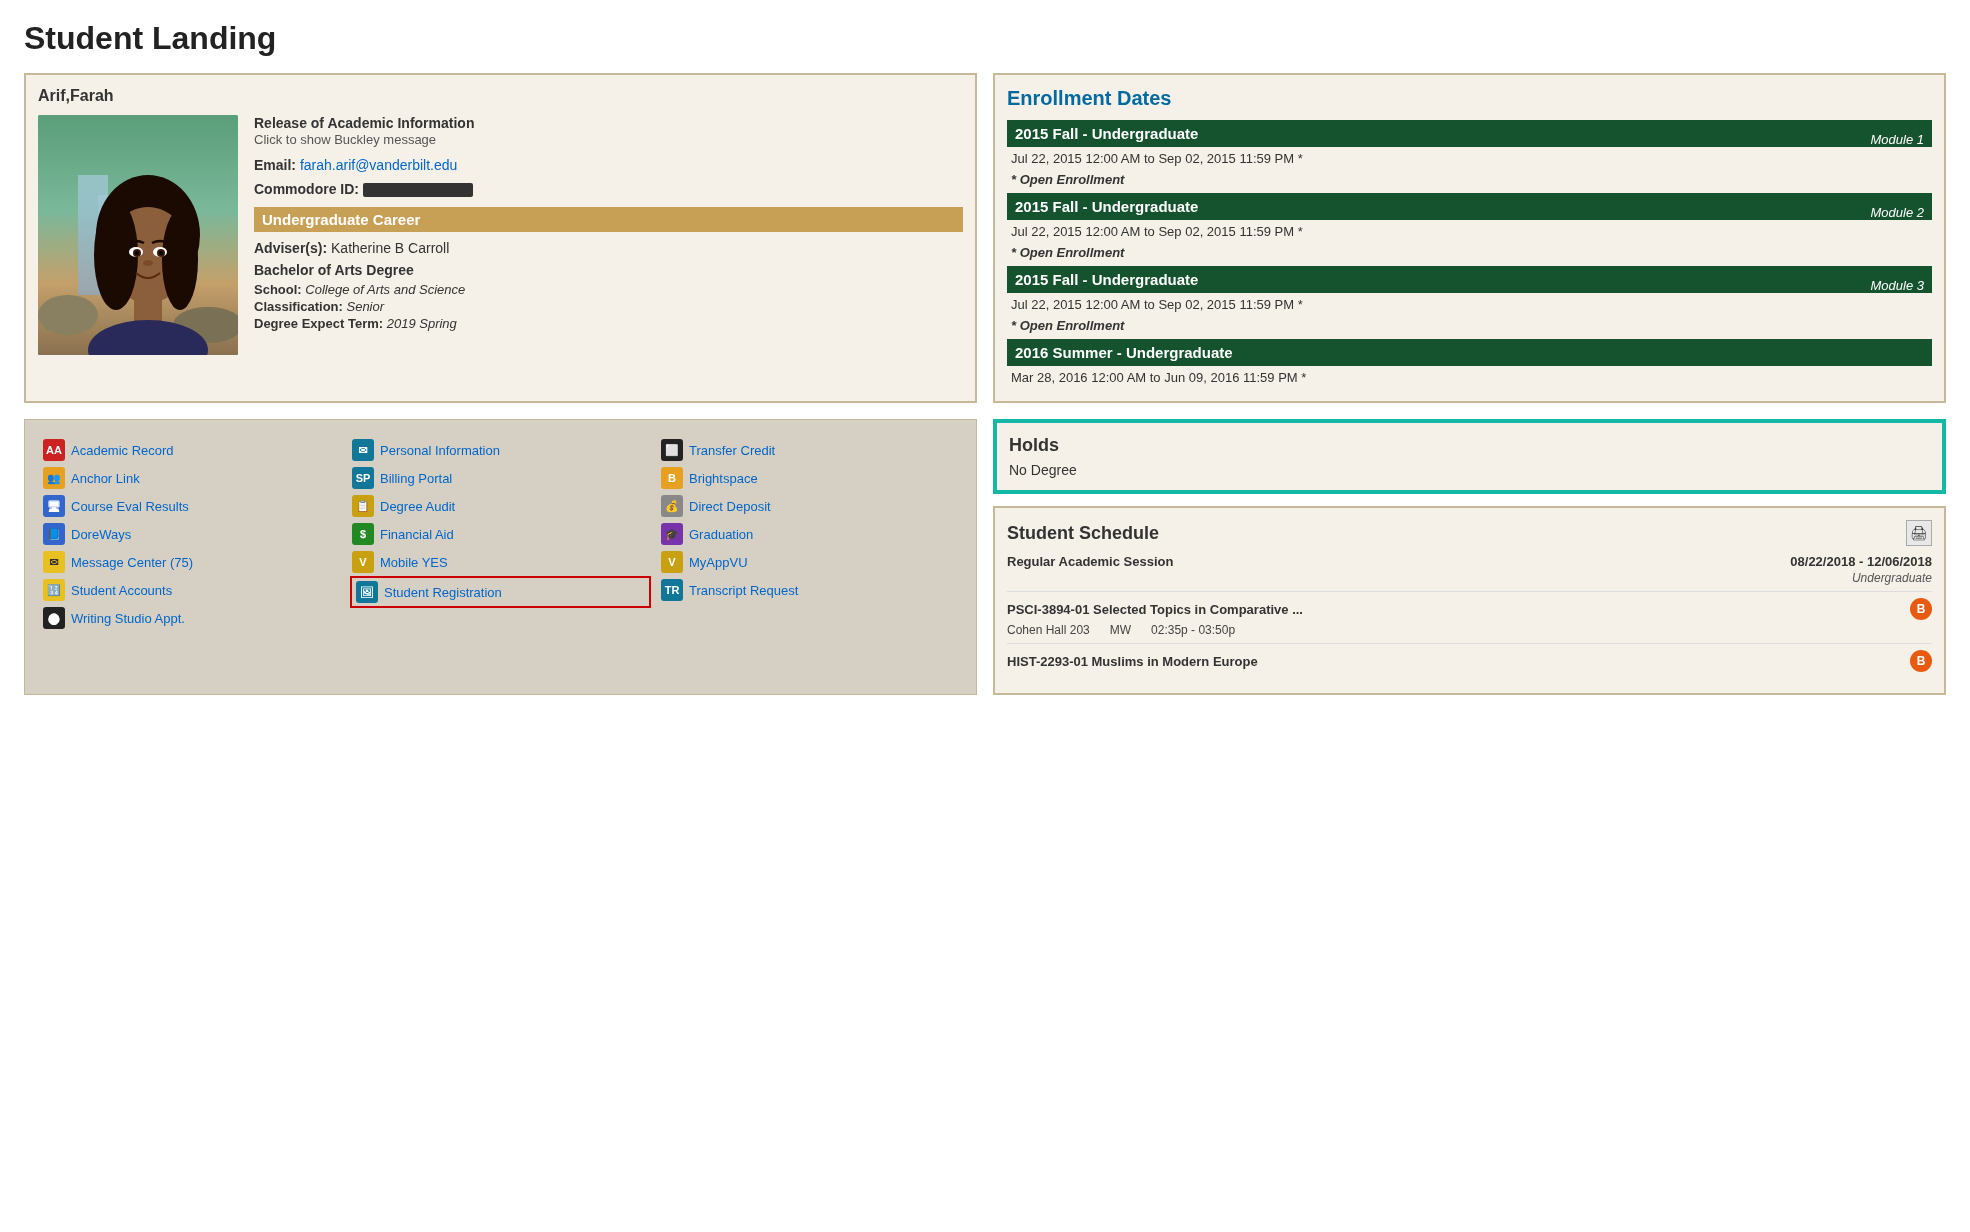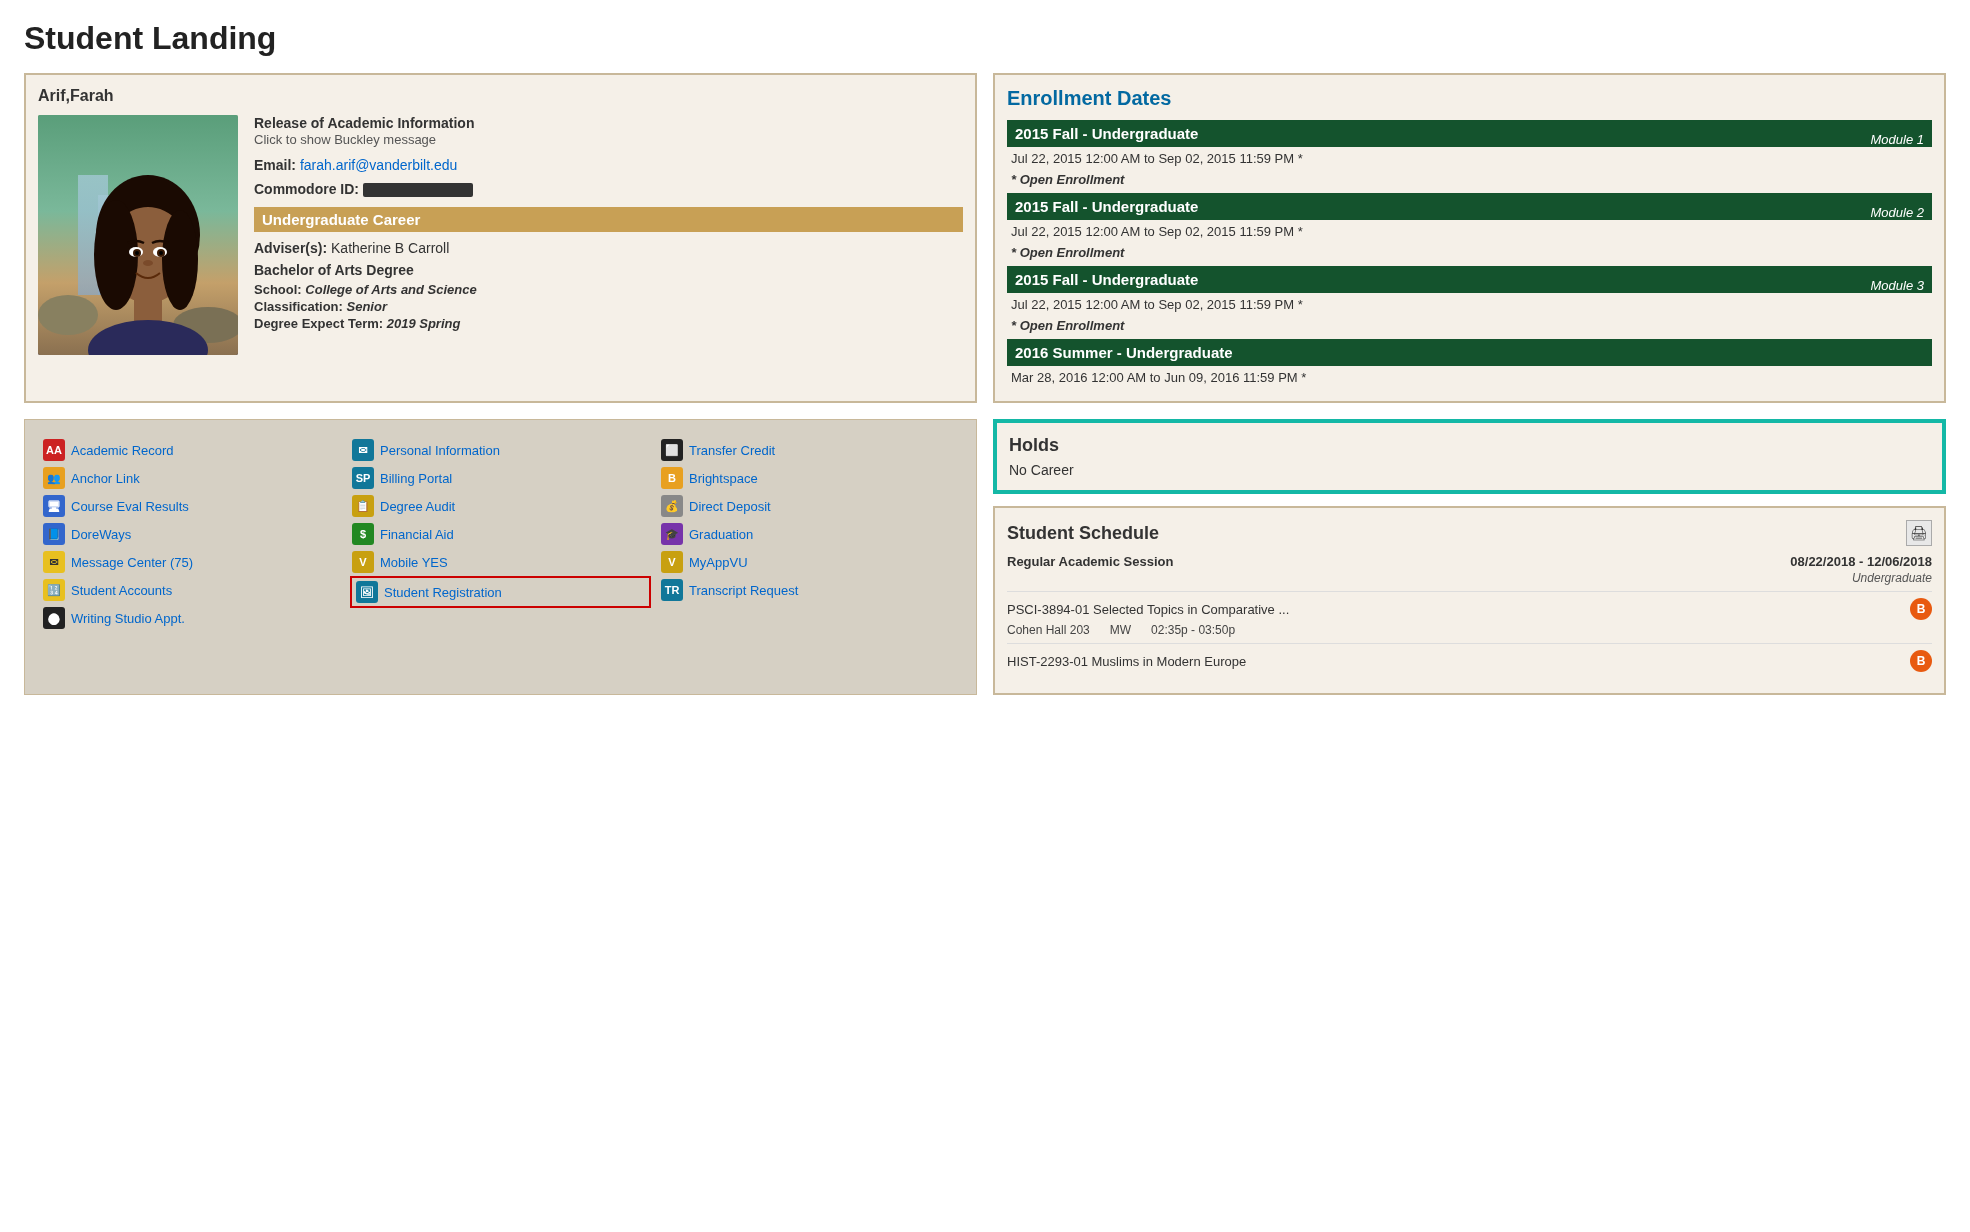--- a/index.html
+++ b/index.html
@@ -86,21 +86,21 @@
       background: #c8a055;
       color: #fff;
       font-weight: bold;
       font-size: 15px;
       padding: 4px 8px;
       margin-bottom: 8px;
     }
     .adviser-row { margin-bottom: 6px; }
     .degree-section .degree-title { font-weight: bold; margin-bottom: 4px; }
     .degree-section .field { color: #333; font-size: 13px; margin-bottom: 2px; }
-    .degree-section .field em { font-style: italic; font-weight: bold; }
+    .degree-section .field em { font-style: italic; }
 
     
     .enrollment-card {
       border: 2px solid #c8b89a;
       background: #f5f0e8;
       padding: 12px;
       grid-column: 2;
       grid-row: 1;
     }
     .enrollment-card h2 {
@@ -245,21 +245,21 @@
       border-top: 1px solid #ddd;
       padding: 6px 0;
     }
     .course-title-row {
       display: flex;
       justify-content: space-between;
       align-items: center;
       margin-bottom: 3px;
     }
     .course-title {
-      font-weight: normal;
+      font-weight: bold;
       font-size: 13px;
     }
     .course-badge {
       width: 22px;
       height: 22px;
       border-radius: 50%;
       background: #e85a10;
       color: #fff;
       display: flex;
       align-items: center;
@@ -491,21 +491,21 @@
             <span class="quicklink-icon icon-teal">TR</span>
             <a href="#">Transcript Request</a>
           </div>
         </div>
     </div>
   </div>
 
   <div class="right-bottom">
     <div class="holds-card">
       <h2>Holds</h2>
-      <div>No Career</div>
+      <div>No Degree</div>
     </div>
     <div class="schedule-card">
       <div class="schedule-header">
         <h2>Student Schedule</h2>
         <div class="printer-icon">🖨</div>
       </div>
       <div class="session-row">
         <span>Regular Academic Session</span>
         <span>08/22/2018 - 12/06/2018</span>
       </div>

